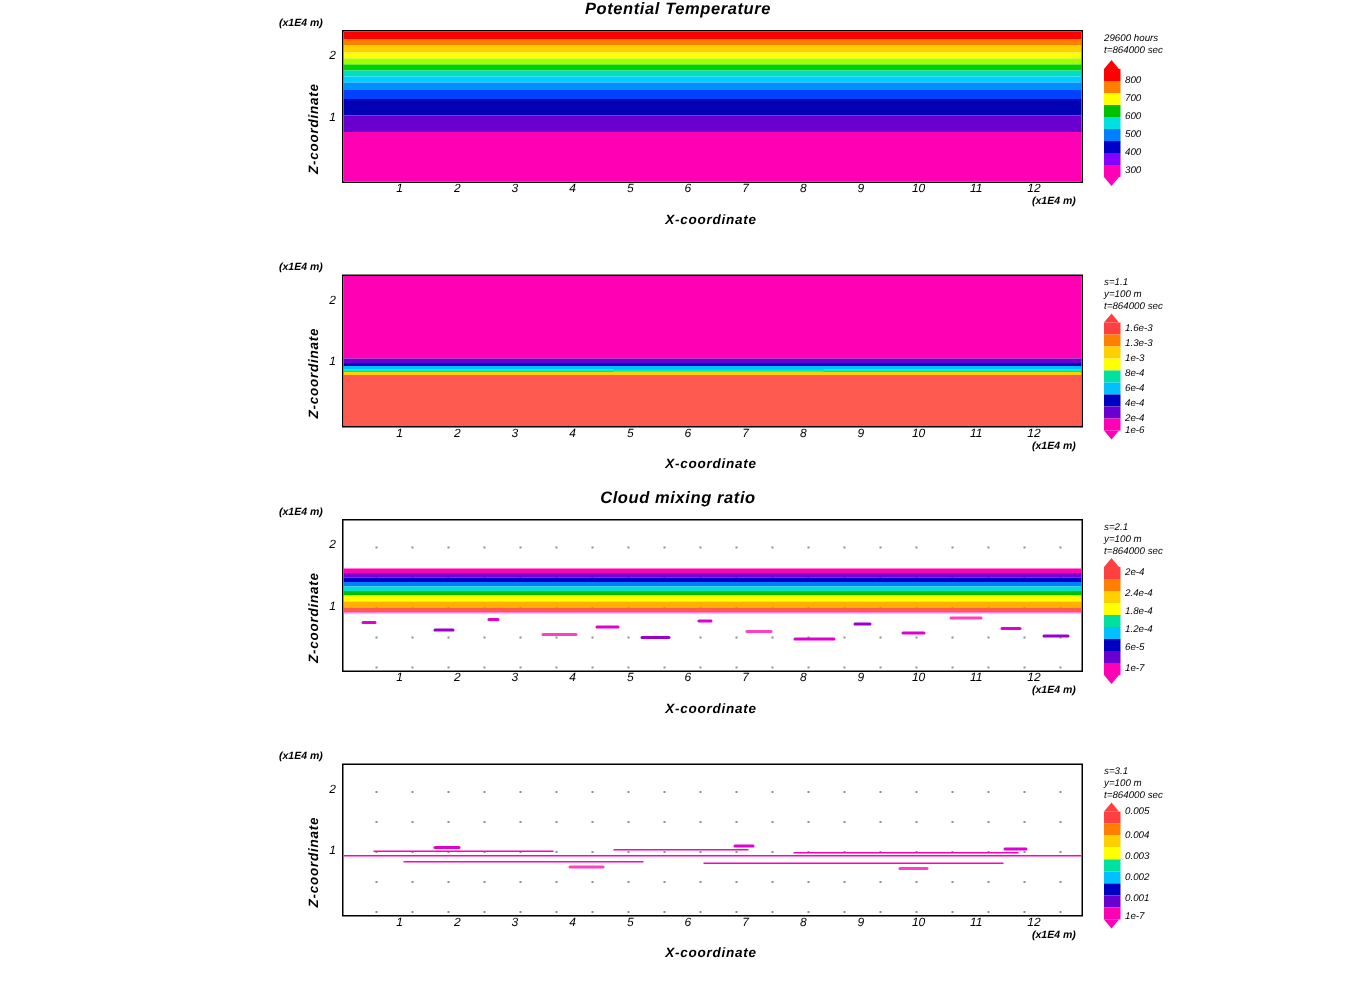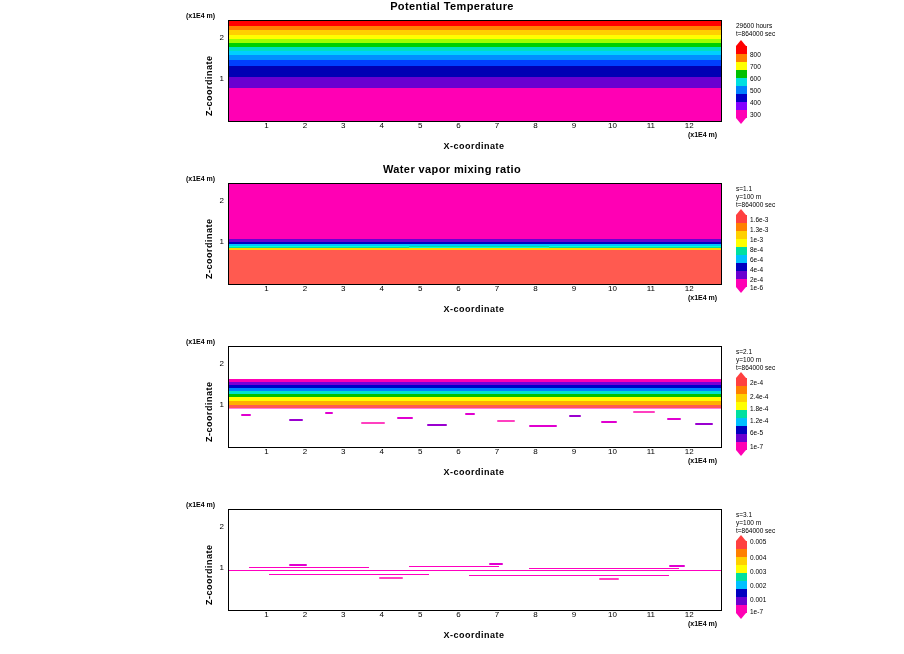--- a/index.html
+++ b/index.html
@@ -1,17 +1,17 @@
 <!DOCTYPE html>
 <html><head>
 <meta charset="utf-8">
 <style>
   html,body{margin:0;padding:0;background:#ffffff;}
   body{width:904px;height:654px;font-family:"Liberation Sans",sans-serif;color:#000;overflow:hidden;}
-  .page{position:relative;width:840px;height:654px;}
+  .page{position:relative;width:840px;height:654px;font-style:italic;}
   .panel{position:absolute;left:0;width:904px;}
   .title{
     position:absolute;left:0;width:904px;text-align:center;
     font-size:11px;font-weight:bold;letter-spacing:.4px;
   }
   .unit-tl{position:absolute;font-size:7px;font-weight:bold;}
   .unit-br{position:absolute;font-size:7px;font-weight:bold;}
   .ylabel{
     position:absolute;font-size:9px;font-weight:bold;letter-spacing:.5px;
     transform:rotate(-90deg);transform-origin:left top;white-space:nowrap;
@@ -109,21 +109,20 @@
       <div class="cbl" style="top:32px;">800</div>
       <div class="cbl" style="top:44px;">700</div>
       <div class="cbl" style="top:56px;">600</div>
       <div class="cbl" style="top:68px;">500</div>
       <div class="cbl" style="top:80px;">400</div>
       <div class="cbl" style="top:92px;">300</div>
     </div>
   </div>
 
   <div class="panel" style="top:163px;height:160px;">
-    <div class="title" style="top:0px;">Water vapor mixing ratio</div>
     <div class="unit-tl" style="left:186px;top:12px;">(x1E4 m)</div>
     <div class="ylabel" style="left:204px;top:116px;">Z-coordinate</div>
 
     <div class="plotbox" style="left:228px;top:20px;width:492px;height:100px;">
       <div class="band" style="top:0px;height:55px;background:#ff00b4;"></div>
       <div class="band" style="top:55px;height:3px;background:#6a00d0;"></div>
       <div class="band" style="top:58px;height:2px;background:#0000c0;"></div>
       <div class="band" style="top:60px;height:2px;background:#00c0ff;"></div>
       <div class="band" style="top:62px;height:2px;background:#00e0a0;"></div>
       <div class="band" style="top:64px;height:2px;background:#ffd000;"></div>
@@ -178,20 +177,21 @@
       <div class="cbl" style="top:54px;">1e-3</div>
       <div class="cbl" style="top:64px;">8e-4</div>
       <div class="cbl" style="top:74px;">6e-4</div>
       <div class="cbl" style="top:84px;">4e-4</div>
       <div class="cbl" style="top:94px;">2e-4</div>
       <div class="cbl" style="top:102px;">1e-6</div>
     </div>
   </div>
 
   <div class="panel" style="top:326px;height:160px;">
+    <div class="title" style="top:0px;">Cloud mixing ratio</div>
     <div class="unit-tl" style="left:186px;top:12px;">(x1E4 m)</div>
     <div class="ylabel" style="left:204px;top:116px;">Z-coordinate</div>
 
     <div class="plotbox" style="left:228px;top:20px;width:492px;height:100px;">
       <div class="dots"></div>
       <div class="band" style="top:32px;height:3px;background:#ff00b4;"></div>
       <div class="band" style="top:35px;height:3px;background:#7a00d8;"></div>
       <div class="band" style="top:38px;height:3px;background:#0000c8;"></div>
       <div class="band" style="top:41px;height:3px;background:#0080ff;"></div>
       <div class="band" style="top:44px;height:3px;background:#00e0d0;"></div>

